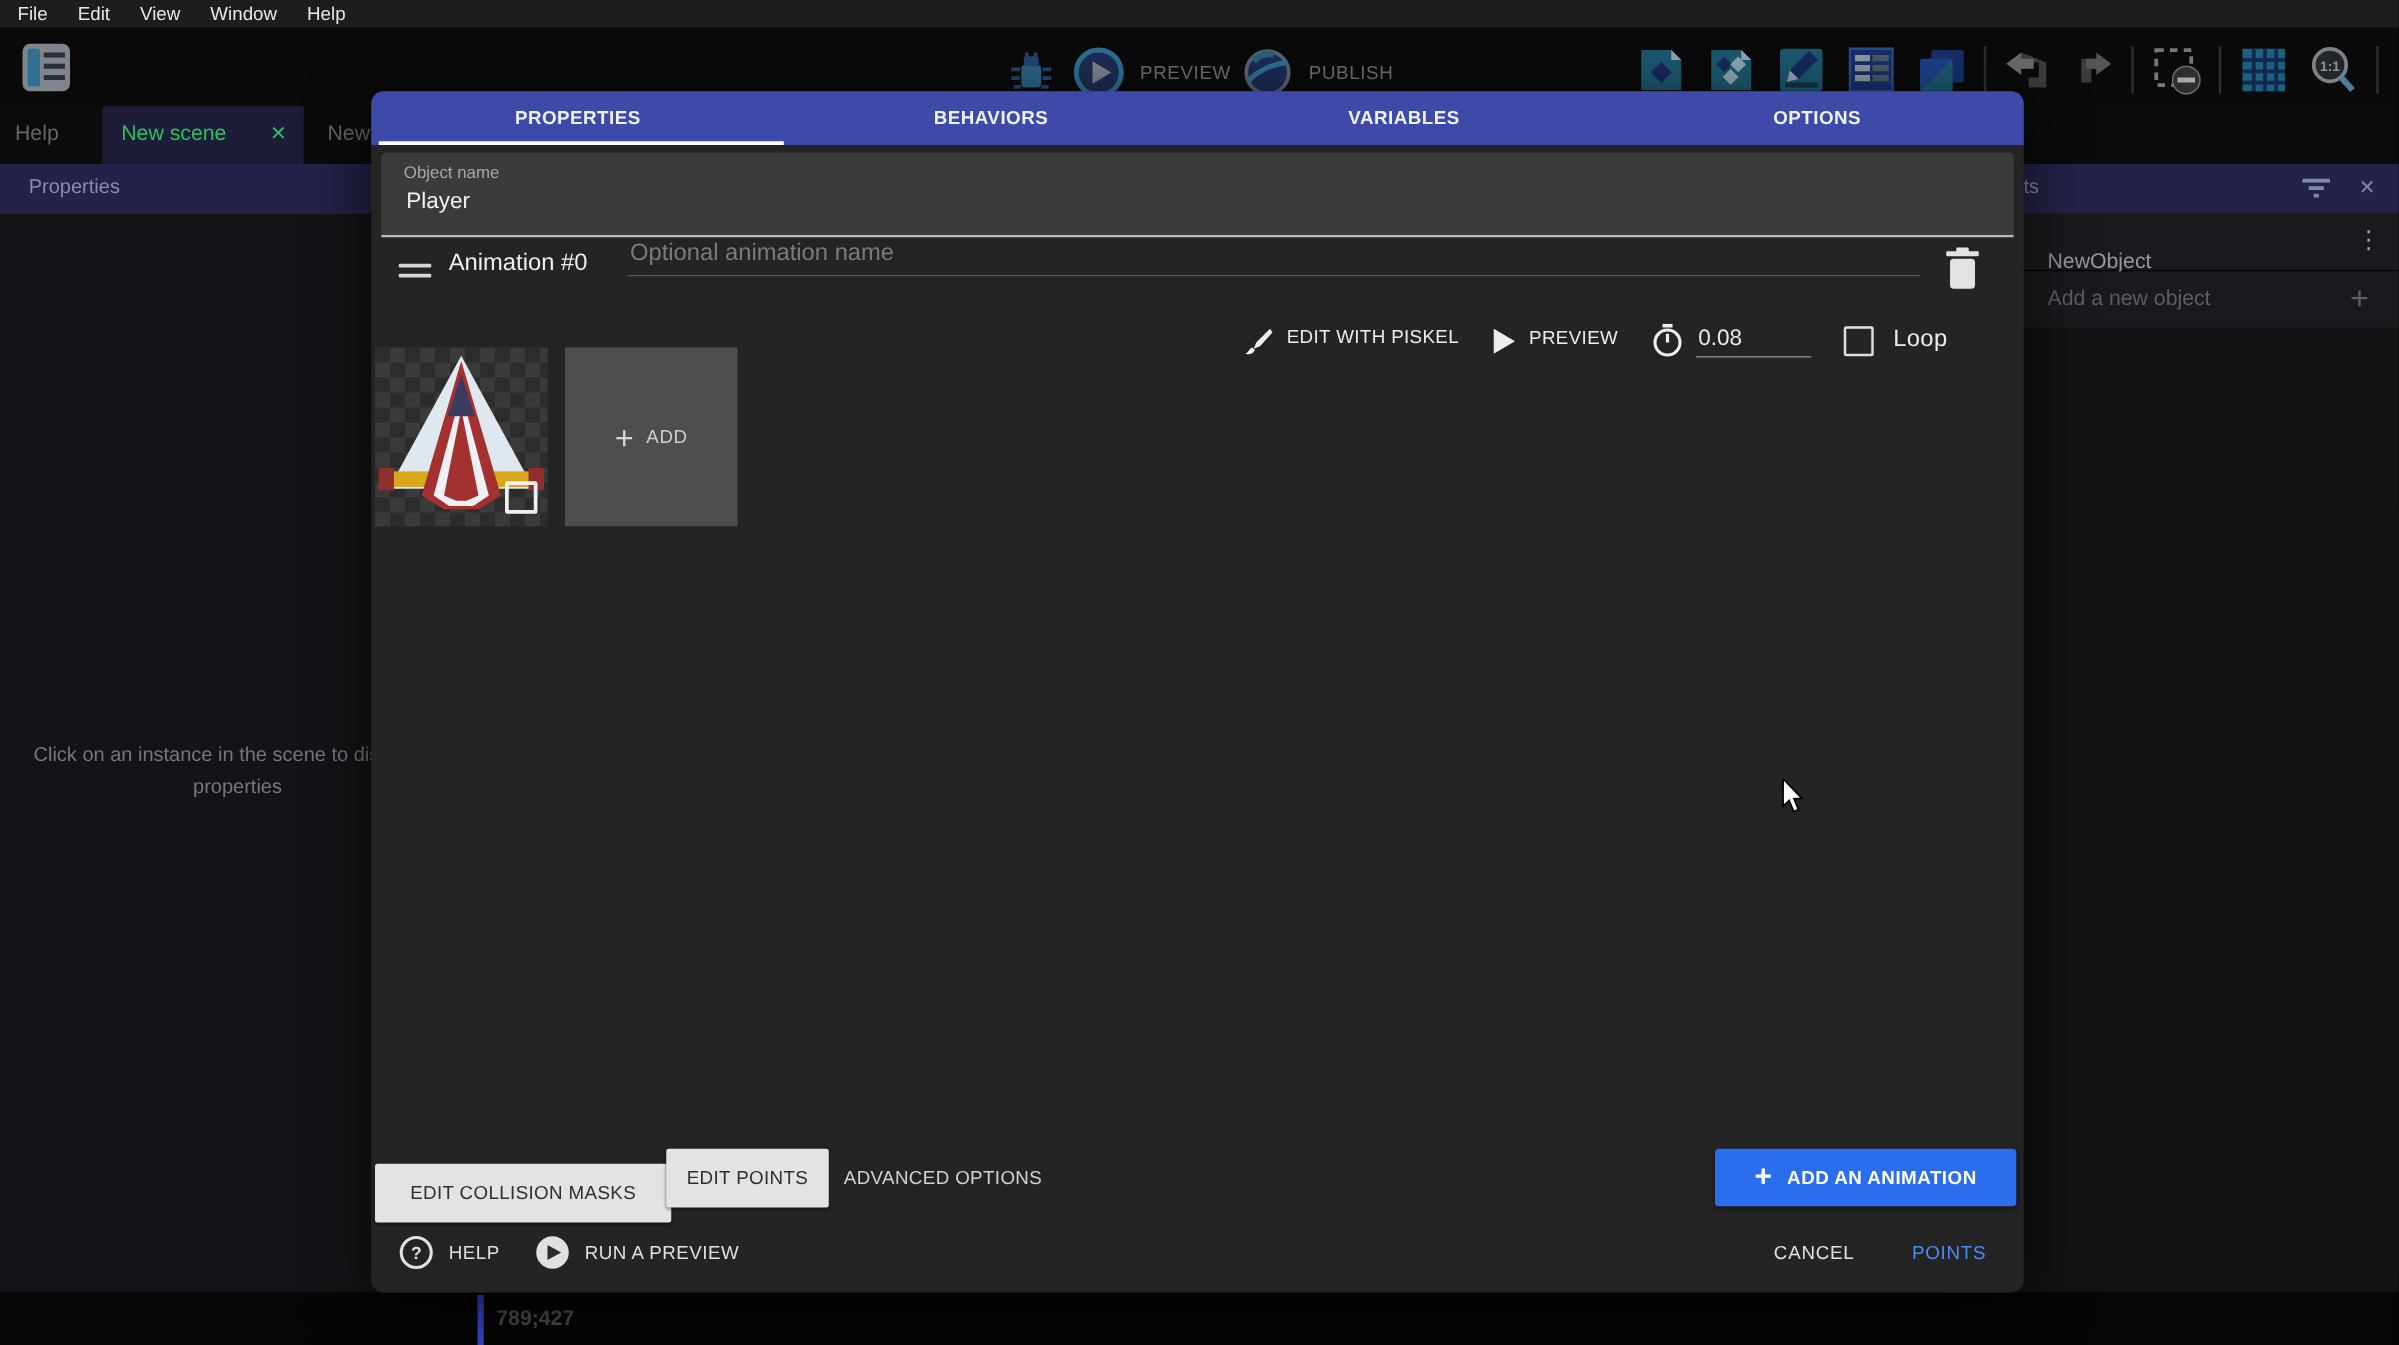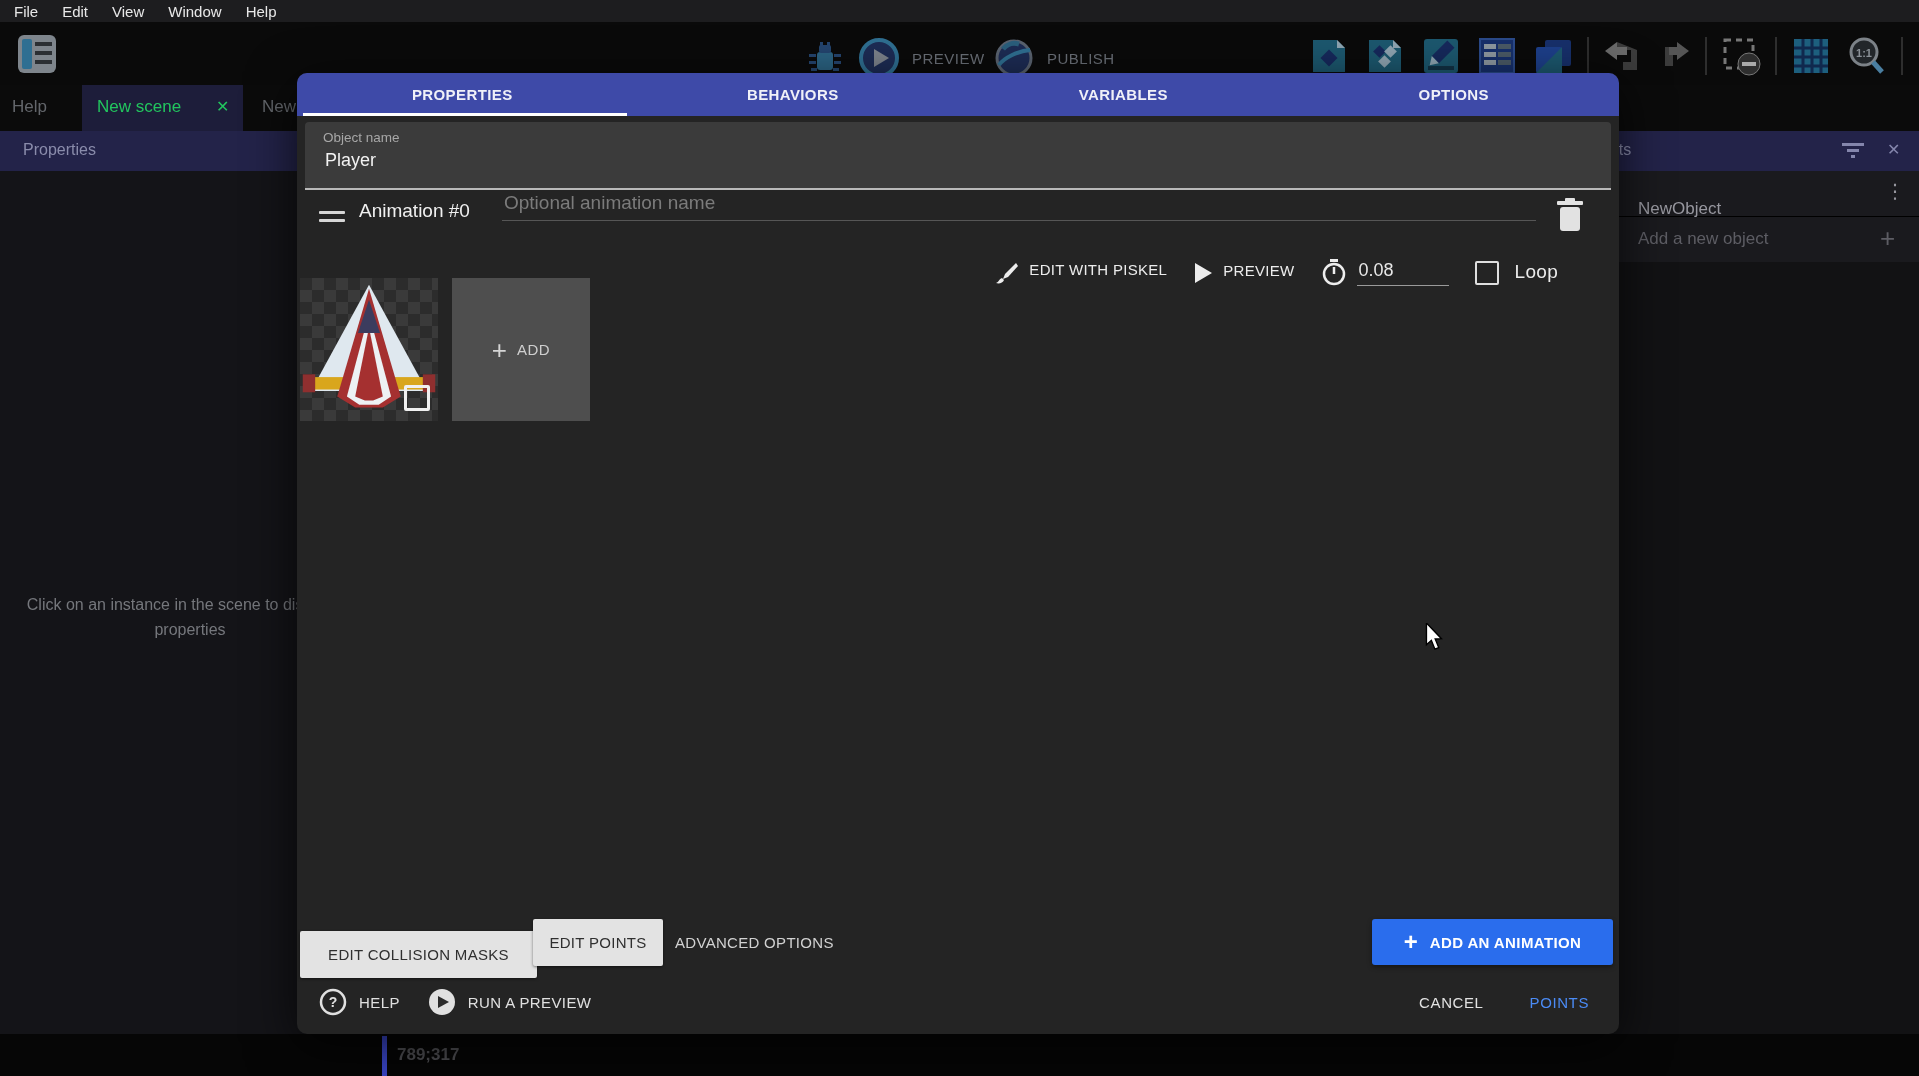--- a/index.html
+++ b/index.html
@@ -228,21 +228,21 @@
     <span class="abs" style="left:325px;top:8px;font-size:20px;color:#97979f;letter-spacing:0;">⋮</span>
   </div>
   <div class="abs" style="left:0;top:86px;width:359px;height:45px;background:#1a1a1e;">
     <span class="abs rp-add-text" style="left:78px;top:12px;">Add a new object</span>
     <span class="abs" style="left:320px;top:6px;font-size:26px;color:#5d5d64;">+</span>
   </div>
 </div>
 
 <div class="abs" style="left:0;top:1034px;width:1919px;height:42px;background:#060606;">
   <div class="abs" style="left:382px;top:2px;width:5px;height:40px;background:#3a46c9;"></div>
-  <span class="abs coords" style="left:397px;top:11px;">789;317</span>
+  <span class="abs coords" style="left:397px;top:11px;">789;427</span>
 </div>
 
 <div class="abs dialog">
 
   <div class="abs dtabbar">
     <div class="dtab">
       <span>PROPERTIES</span>
       <div class="dtab-indicator"></div>
     </div>
     <div class="dtab">

